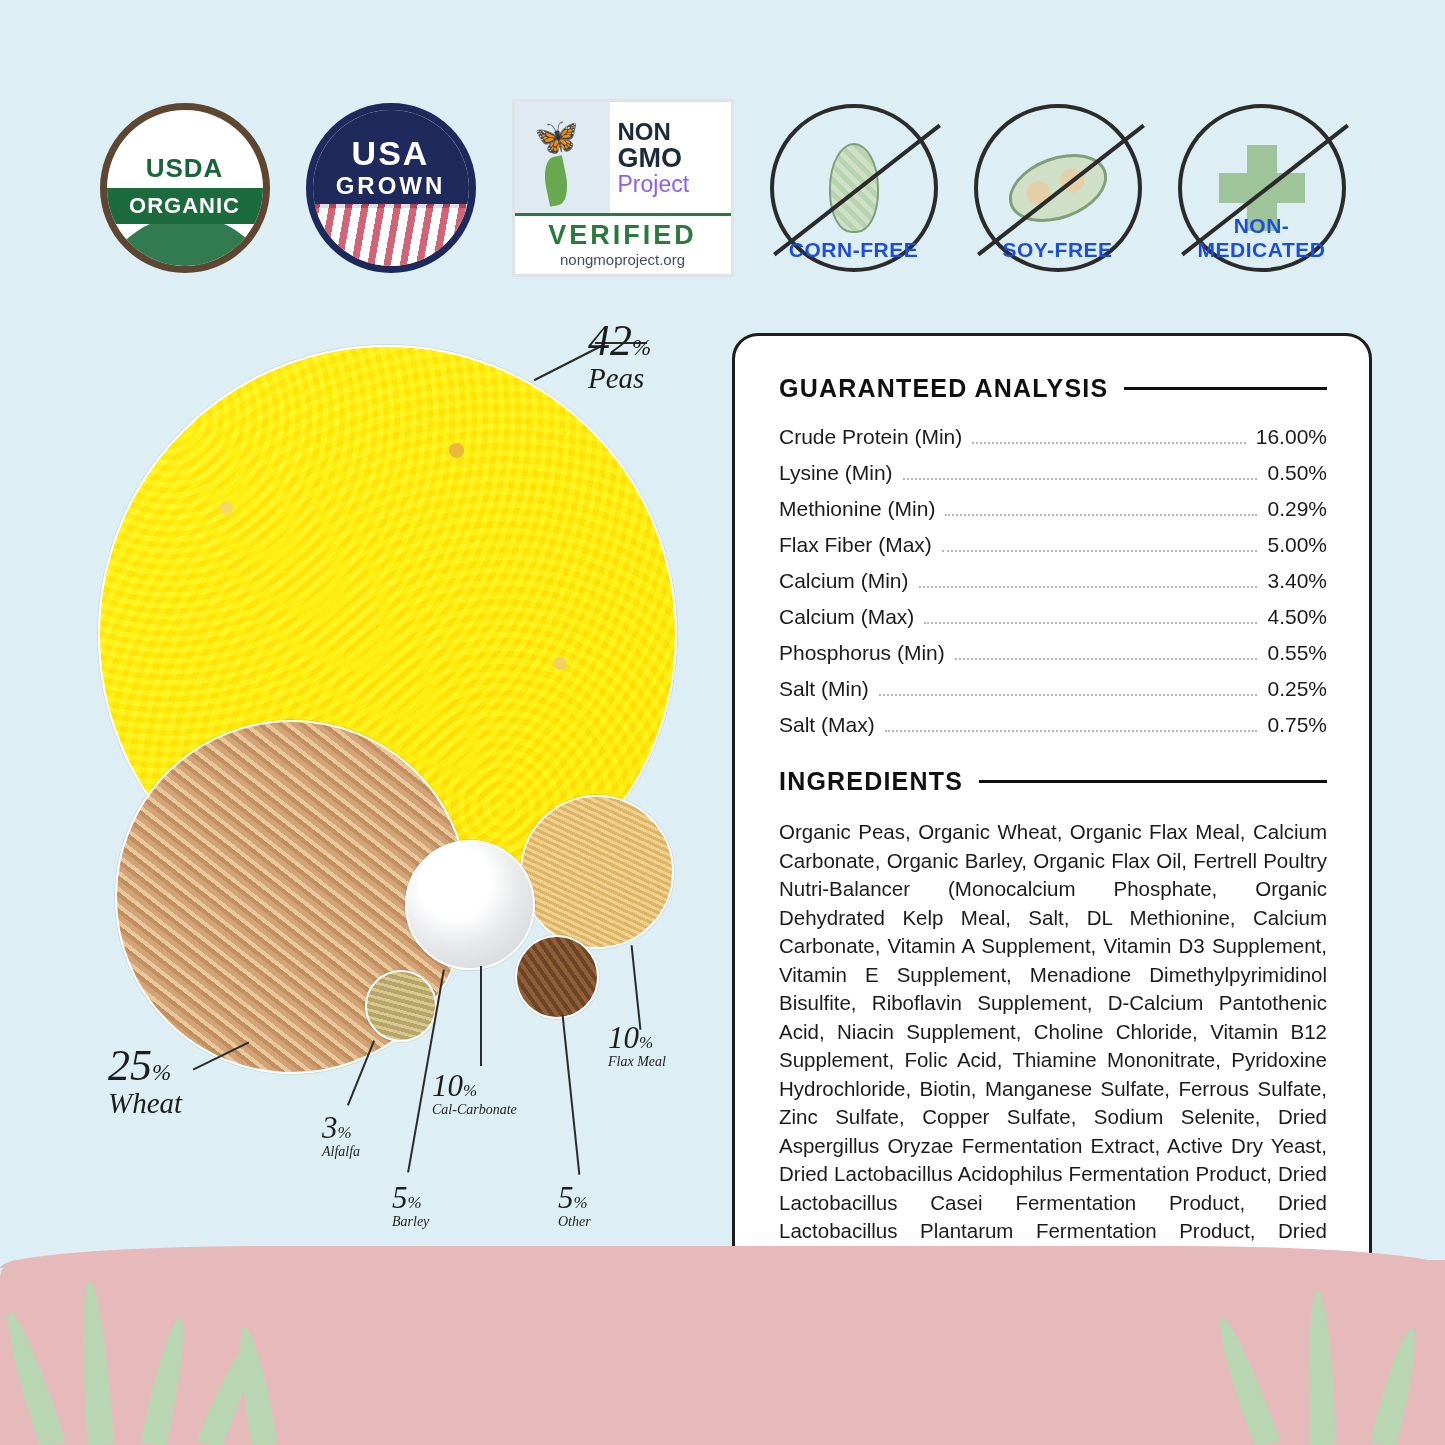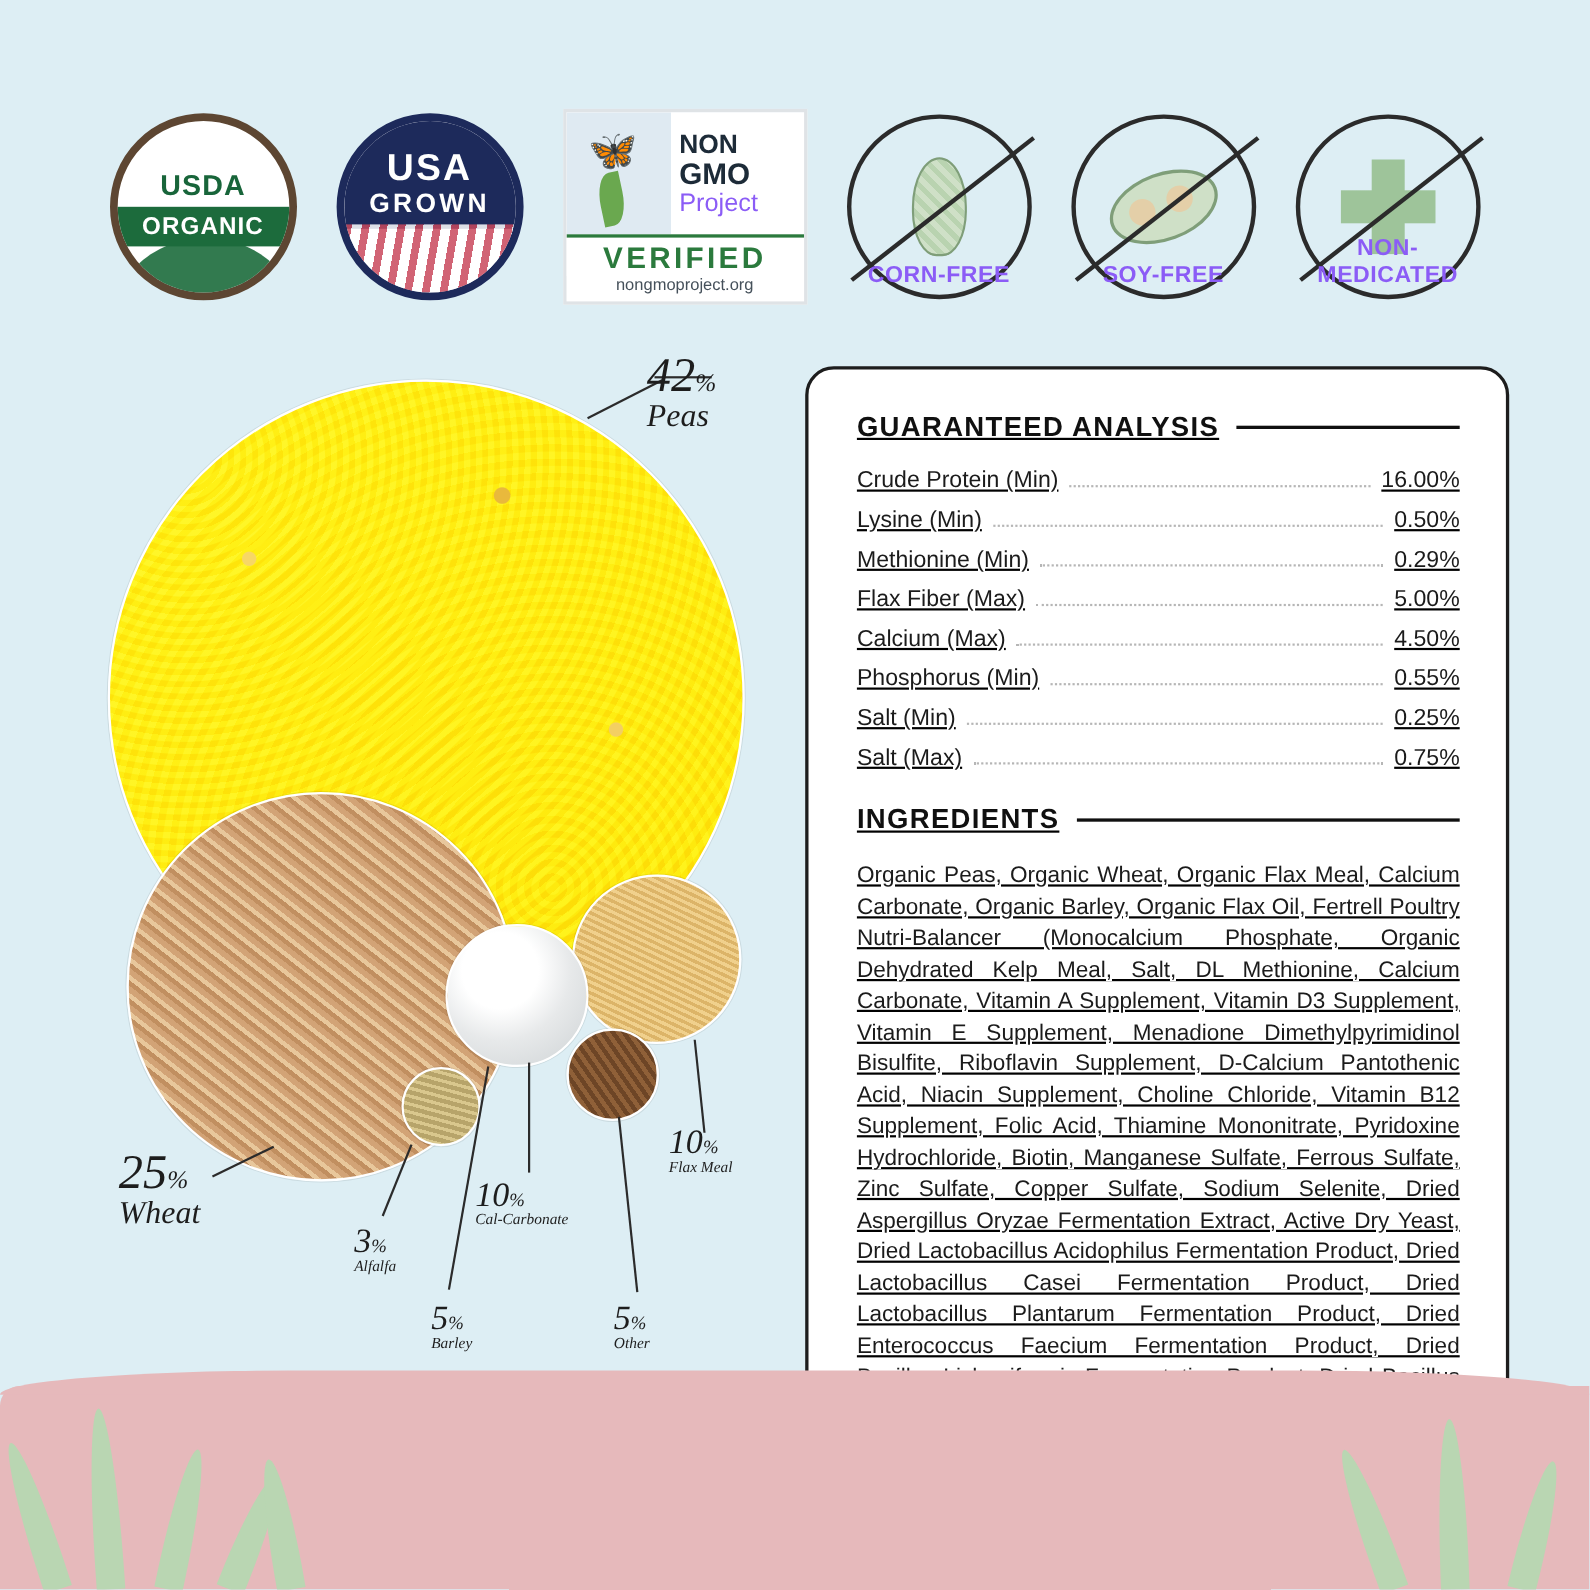--- a/index.html
+++ b/index.html
@@ -176,21 +176,21 @@
     transform: rotate(-38deg);
     top: 50%; left: -22px;
   }
   .arc-label {
     position: absolute;
     bottom: 6px;
     width: 100%;
     text-align: center;
     font-weight: bold;
     font-size: 21px;
-    color: #8b5cf6;
+    color: #1d4ed8;
     letter-spacing: .5px;
   }
   .cross {
     width: 86px; height: 86px;
     background:
       linear-gradient(#9ec49a,#9ec49a) center/30px 86px no-repeat,
       linear-gradient(#9ec49a,#9ec49a) center/86px 30px no-repeat;
   }
   .corn-shape {
     width: 46px; height: 86px;
@@ -311,21 +311,20 @@
   
   .panel {
     position: absolute;
     left: 732px; top: 333px;
     width: 640px; height: 1055px;
     background: #ffffff;
     border: 3px solid #1d1d1d;
     border-radius: 26px;
     box-sizing: border-box;
     padding: 38px 42px 10px 44px;
-    text-decoration: underline;
   }
   .sec-head {
     display: flex; align-items: center;
     gap: 16px;
     margin-bottom: 22px;
   }
   .sec-head .t {
     font-size: 25px;
     font-weight: bold;
     letter-spacing: 1.2px;
@@ -516,20 +515,25 @@
       <span class="k">Methionine (Min)</span>
       <span class="dots"></span>
       <span class="v">0.29%</span>
     </div>
     <div class="ga-row">
       <span class="k">Flax Fiber (Max)</span>
       <span class="dots"></span>
       <span class="v">5.00%</span>
     </div>
     <div class="ga-row">
+      <span class="k">Calcium (Min)</span>
+      <span class="dots"></span>
+      <span class="v">3.40%</span>
+    </div>
+    <div class="ga-row">
       <span class="k">Calcium (Max)</span>
       <span class="dots"></span>
       <span class="v">4.50%</span>
     </div>
     <div class="ga-row">
       <span class="k">Phosphorus (Min)</span>
       <span class="dots"></span>
       <span class="v">0.55%</span>
     </div>
     <div class="ga-row">

